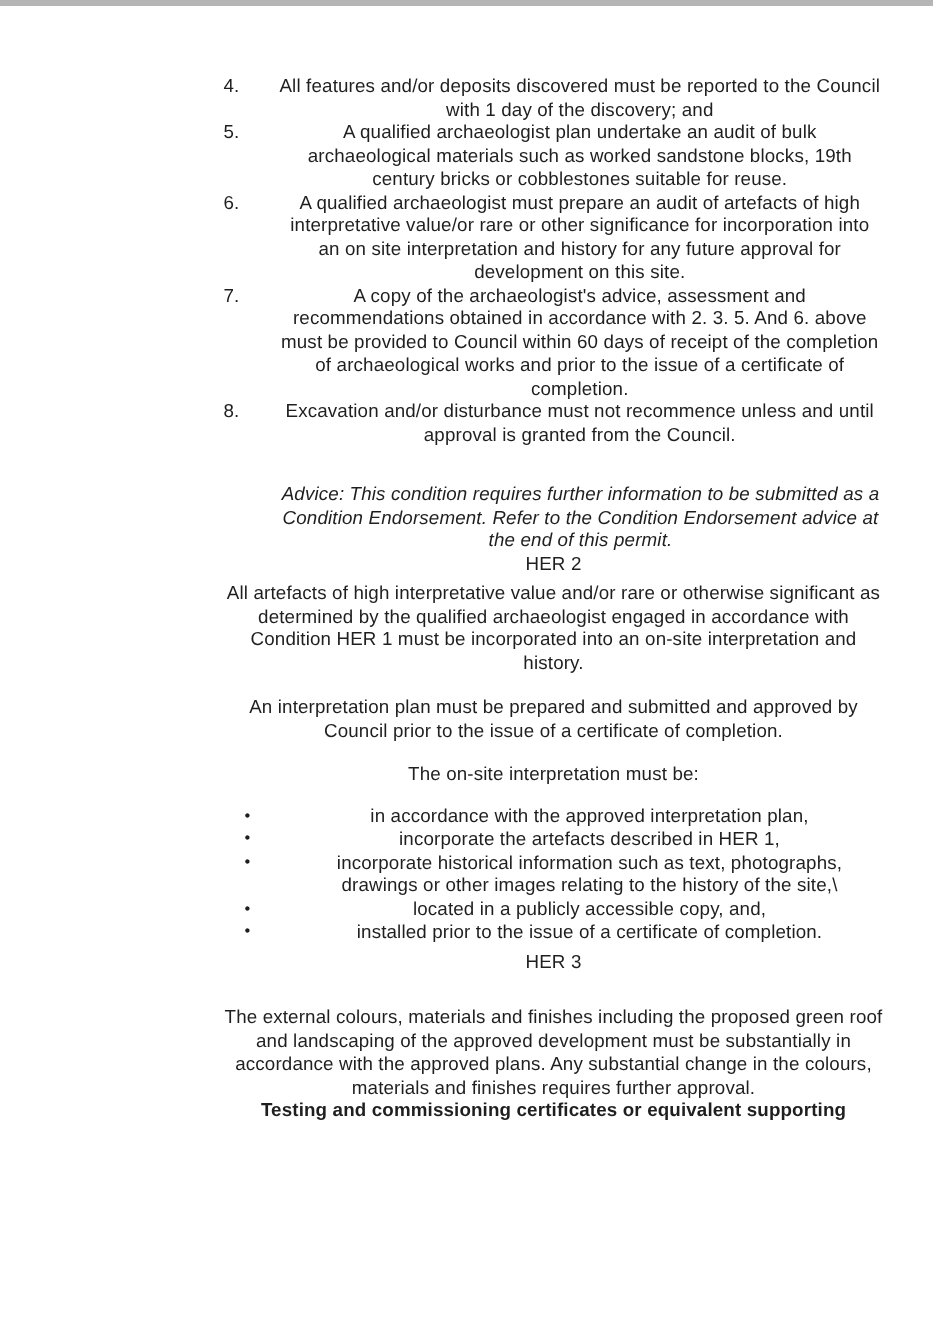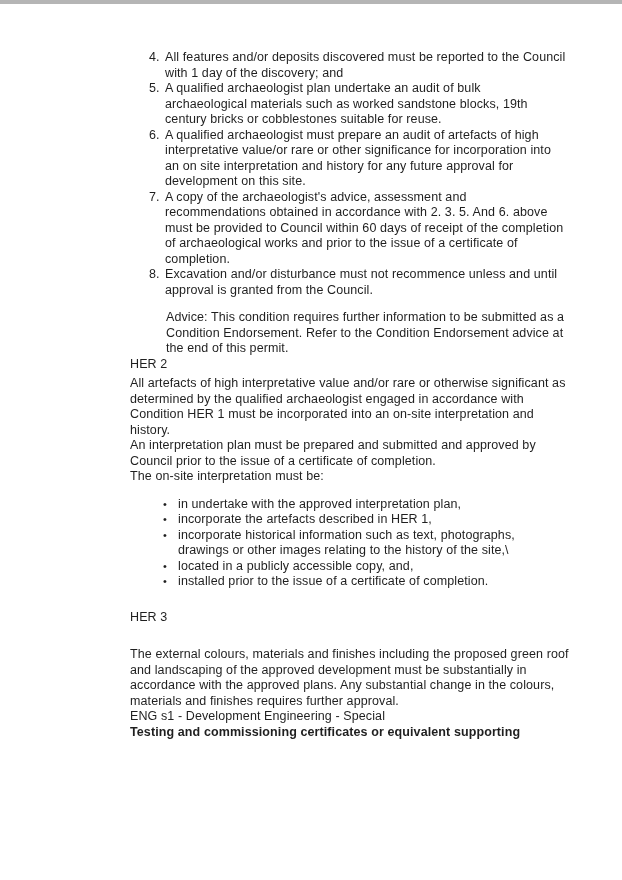--- a/index.html
+++ b/index.html
@@ -14,38 +14,38 @@
   .scan-edge{
     position:absolute;top:0;left:0;width:622px;height:4px;
     background:#b5b5b5;
   }
   .content{
     position:absolute;top:0;left:130px;width:478px;
     padding-top:50px;
     font-size:12.5px;line-height:15.5px;
     letter-spacing:0.1px;
   }
-  .pre{white-space:pre;}
+  .pre{white-space:pre;text-align:center;}
   
   .numlist{margin:0;padding:0;}
   .num-item{display:flex;margin-left:19px;}
   .num-item .num{width:16px;flex-shrink:0;}
   .num-item .num-text{flex:1;}
   
-  .advice{margin-top:12px;margin-left:36px;}
+  .advice{margin-top:24px;margin-left:36px;font-style:italic;}
   
   .heading{}
   .para{margin-top:4px;}
-  .para-tight{margin-top:0;}
+  .para-tight{margin-top:14px;}
   
   .bullets{margin-top:12px;}
   .bullet-item{display:flex;margin-left:33px;}
   .bullet-item .marker{width:15px;flex-shrink:0;font-size:11px;}
   .bullet-item .bullet-text{flex:1;}
-  .heading-close{margin-top:20px;}
+  .heading-close{margin-top:4px;}
   .para-close{margin-top:22px;}
   .para-last{font-weight:bold;}
 </style>
 </head>
 <body>
 
 <div class="page">
   <div class="scan-edge"></div>
 
   <div class="content">
@@ -93,21 +93,21 @@
 determined by the qualified archaeologist engaged in accordance with
 Condition HER 1 must be incorporated into an on-site interpretation and
 history.</div>
     <div class="para-tight pre">An interpretation plan must be prepared and submitted and approved by
 Council prior to the issue of a certificate of completion.</div>
     <div class="para-tight pre">The on-site interpretation must be:</div>
 
     <div class="bullets">
       <div class="bullet-item">
         <div class="marker">•</div>
-        <div class="bullet-text pre">in undertake with the approved interpretation plan,</div>
+        <div class="bullet-text pre">in accordance with the approved interpretation plan,</div>
       </div>
       <div class="bullet-item">
         <div class="marker">•</div>
         <div class="bullet-text pre">incorporate the artefacts described in HER 1,</div>
       </div>
       <div class="bullet-item">
         <div class="marker">•</div>
         <div class="bullet-text pre">incorporate historical information such as text, photographs,
 drawings or other images relating to the history of the site,\</div>
       </div>
@@ -120,17 +120,16 @@
         <div class="bullet-text pre">installed prior to the issue of a certificate of completion.</div>
       </div>
     </div>
 
     <div class="heading-close pre">HER 3</div>
     <div class="para-close pre">The external colours, materials and finishes including the proposed green roof
 and landscaping of the approved development must be substantially in
 accordance with the approved plans. Any substantial change in the colours,
 materials and finishes requires further approval.</div>
 
-    <div class="heading pre">ENG s1 - Development Engineering - Special</div>
     <div class="para-last pre">Testing and commissioning certificates or equivalent supporting</div>
 
   </div>
 </div>
 
 </body></html>

